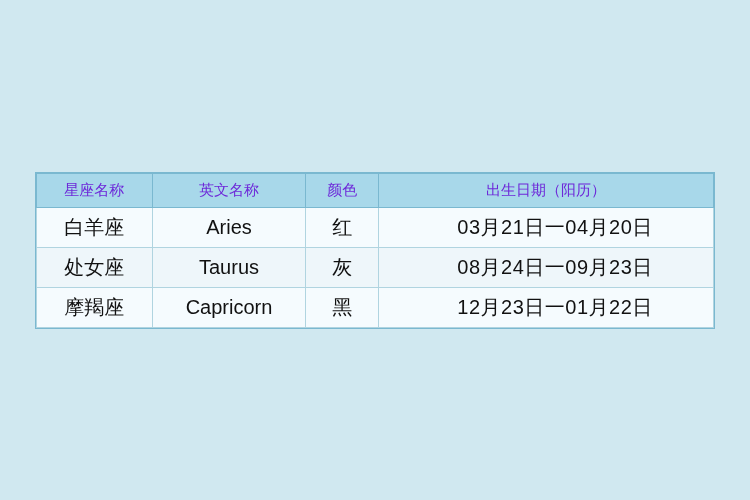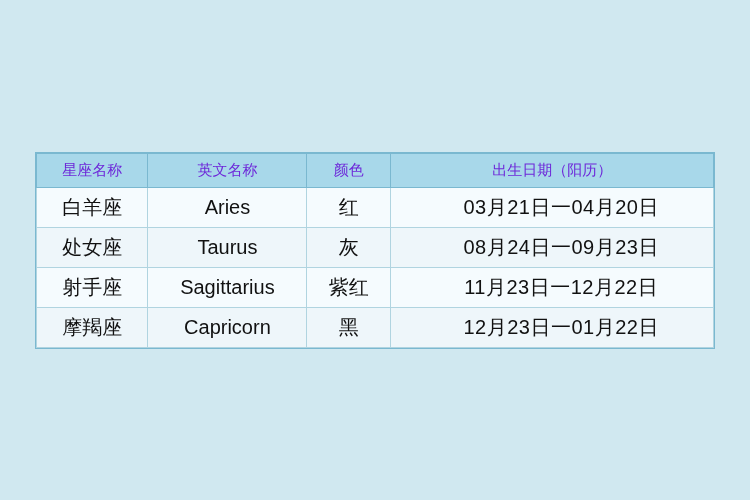--- a/index.html
+++ b/index.html
@@ -89,26 +89,20 @@
           <td>红</td>
           <td>03月21日一04月20日</td>
         </tr>
         <tr>
           <td>处女座</td>
           <td>Taurus</td>
           <td>灰</td>
           <td>08月24日一09月23日</td>
         </tr>
         <tr>
-          <td>射手座</td>
-          <td>Sagittarius</td>
-          <td>紫红</td>
-          <td>11月23日一12月22日</td>
-        </tr>
-        <tr>
           <td>摩羯座</td>
           <td>Capricorn</td>
           <td>黑</td>
           <td>12月23日一01月22日</td>
         </tr>
       </tbody>
   </table>
 </div>
 
 </body></html>

